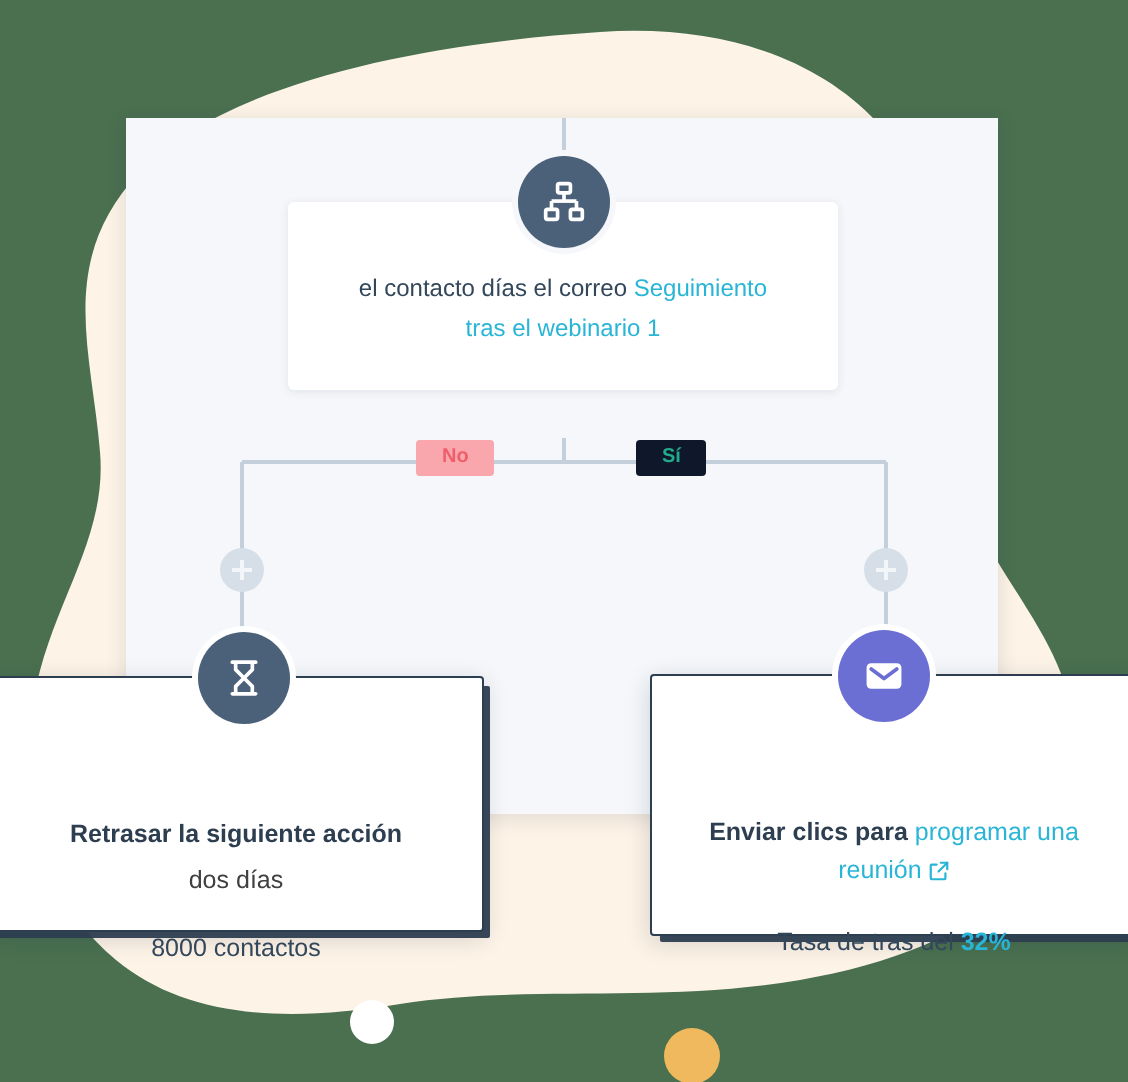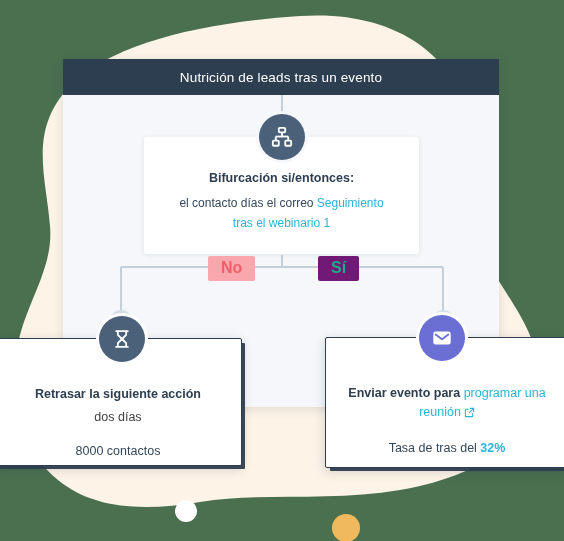--- a/index.html
+++ b/index.html
@@ -115,34 +115,34 @@
 
   .branch-node {
     left: 196px;
     top: 19px;
   }
 
   
   .badge {
     position: absolute;
     z-index: 4;
-    font-size: 16px;
+    font-size: 10px;
     font-weight: bold;
     padding: 3px 13px 4px 13px;
     border-radius: 2px;
     line-height: 1.1;
   }
   .badge-no {
     background: #f9a6ad;
     color: #ef5f6b;
     left: 145px;
     top: 161px;
   }
   .badge-si {
-    background: #701a75;
+    background: #0f172a;
     color: #23a98c;
     left: 255px;
     top: 161px;
   }
 
   
   .plus-btn {
     position: absolute;
     width: 22px;
     height: 22px;
@@ -186,20 +186,21 @@
     left: 325px;
     top: 337px;
     width: 244px;
     height: 131px;
   }
   .action-title {
     font-size: 12.5px;
     font-weight: bold;
     color: #2d3e50;
     line-height: 1.55;
+    margin-top: 23px;
   }
   .action-sub {
     font-size: 12.5px;
     color: #404040;
     margin-top: 4px;
     line-height: 1.55;
   }
   .action-meta {
     font-size: 12.5px;
     color: #33475b;
@@ -255,23 +256,20 @@
                C 46 176 28 130 70 86
                C 112 42 208 22 300 16 Z" fill="#fdf3e7"></path>
     </svg>
   </div>
 
   <div class="deco-dot dot-white"></div>
   <div class="deco-dot dot-orange"></div>
 
   <div class="flow-window">
 
-    <div class="flow-header">
-      <div class="flow-header-title">Nutrición de leads tras un evento</div>
-    </div>
 
     <div class="flow-canvas">
 
       <svg class="wires" width="436" height="312" viewBox="0 0 436 312">
 
         <line x1="219" y1="0" x2="219" y2="20" stroke="#c3d0dc" stroke-width="2"></line>
 
         <line x1="219" y1="160" x2="219" y2="172" stroke="#c3d0dc" stroke-width="2"></line>
 
         <line x1="58" y1="172" x2="380" y2="172" stroke="#c3d0dc" stroke-width="2"></line>
@@ -291,21 +289,20 @@
           <rect x="2" y="16" width="6.5" height="5.5" rx="1" fill="none" stroke="#ffffff" stroke-width="2"></rect>
           <rect x="15.5" y="16" width="6.5" height="5.5" rx="1" fill="none" stroke="#ffffff" stroke-width="2"></rect>
           <line x1="12" y1="7" x2="12" y2="11.5" stroke="#ffffff" stroke-width="2"></line>
           <line x1="5.2" y1="11.5" x2="18.8" y2="11.5" stroke="#ffffff" stroke-width="2"></line>
           <line x1="5.2" y1="11.5" x2="5.2" y2="16" stroke="#ffffff" stroke-width="2"></line>
           <line x1="18.8" y1="11.5" x2="18.8" y2="16" stroke="#ffffff" stroke-width="2"></line>
         </svg>
       </div>
 
       <div class="branch-card">
-        <div class="branch-title">Bifurcación si/entonces:</div>
         <div class="branch-body">
           <span>el contacto días el correo </span><span class="link-teal">Seguimiento tras el webinario 1</span>
         </div>
       </div>
 
       <div class="badge badge-no">No</div>
       <div class="badge badge-si">Sí</div>
 
       <div class="plus-btn plus-left">
         <span></span>
@@ -332,21 +329,21 @@
   </div>
 
   <div class="action-card card-right">
     <div class="card-icon node-purple icon-right">
       <svg width="22" height="22" viewBox="0 0 24 24">
         <rect x="2.5" y="5" width="19" height="14" rx="2.5" fill="#ffffff"></rect>
         <path d="M5 8.2 L12 13.4 L19 8.2" fill="none" stroke="#6b6fd4" stroke-width="2" stroke-linecap="round" stroke-linejoin="round"></path>
       </svg>
     </div>
     <div class="action-title">
-      <span>Enviar evento para </span><span class="link-teal" style="font-weight:normal">programar una reunión</span><span class="ext-link-icon"><svg width="11" height="11" viewBox="0 0 24 24">
+      <span>Enviar clics para </span><span class="link-teal" style="font-weight:normal">programar una reunión</span><span class="ext-link-icon"><svg width="11" height="11" viewBox="0 0 24 24">
             <path d="M14 3 H21 V10" fill="none" stroke="#29b5d6" stroke-width="2.4" stroke-linecap="round" stroke-linejoin="round"></path>
             <path d="M21 3 L11.5 12.5" fill="none" stroke="#29b5d6" stroke-width="2.4" stroke-linecap="round"></path>
             <path d="M19 14.5 V20 A1 1 0 0 1 18 21 H4 A1 1 0 0 1 3 20 V6 A1 1 0 0 1 4 5 H9.5" fill="none" stroke="#29b5d6" stroke-width="2.4" stroke-linecap="round" stroke-linejoin="round"></path>
           </svg></span>
     </div>
     <div class="action-meta">
       <span>Tasa de tras del </span><span class="stat-teal">32%</span>
     </div>
   </div>
 

